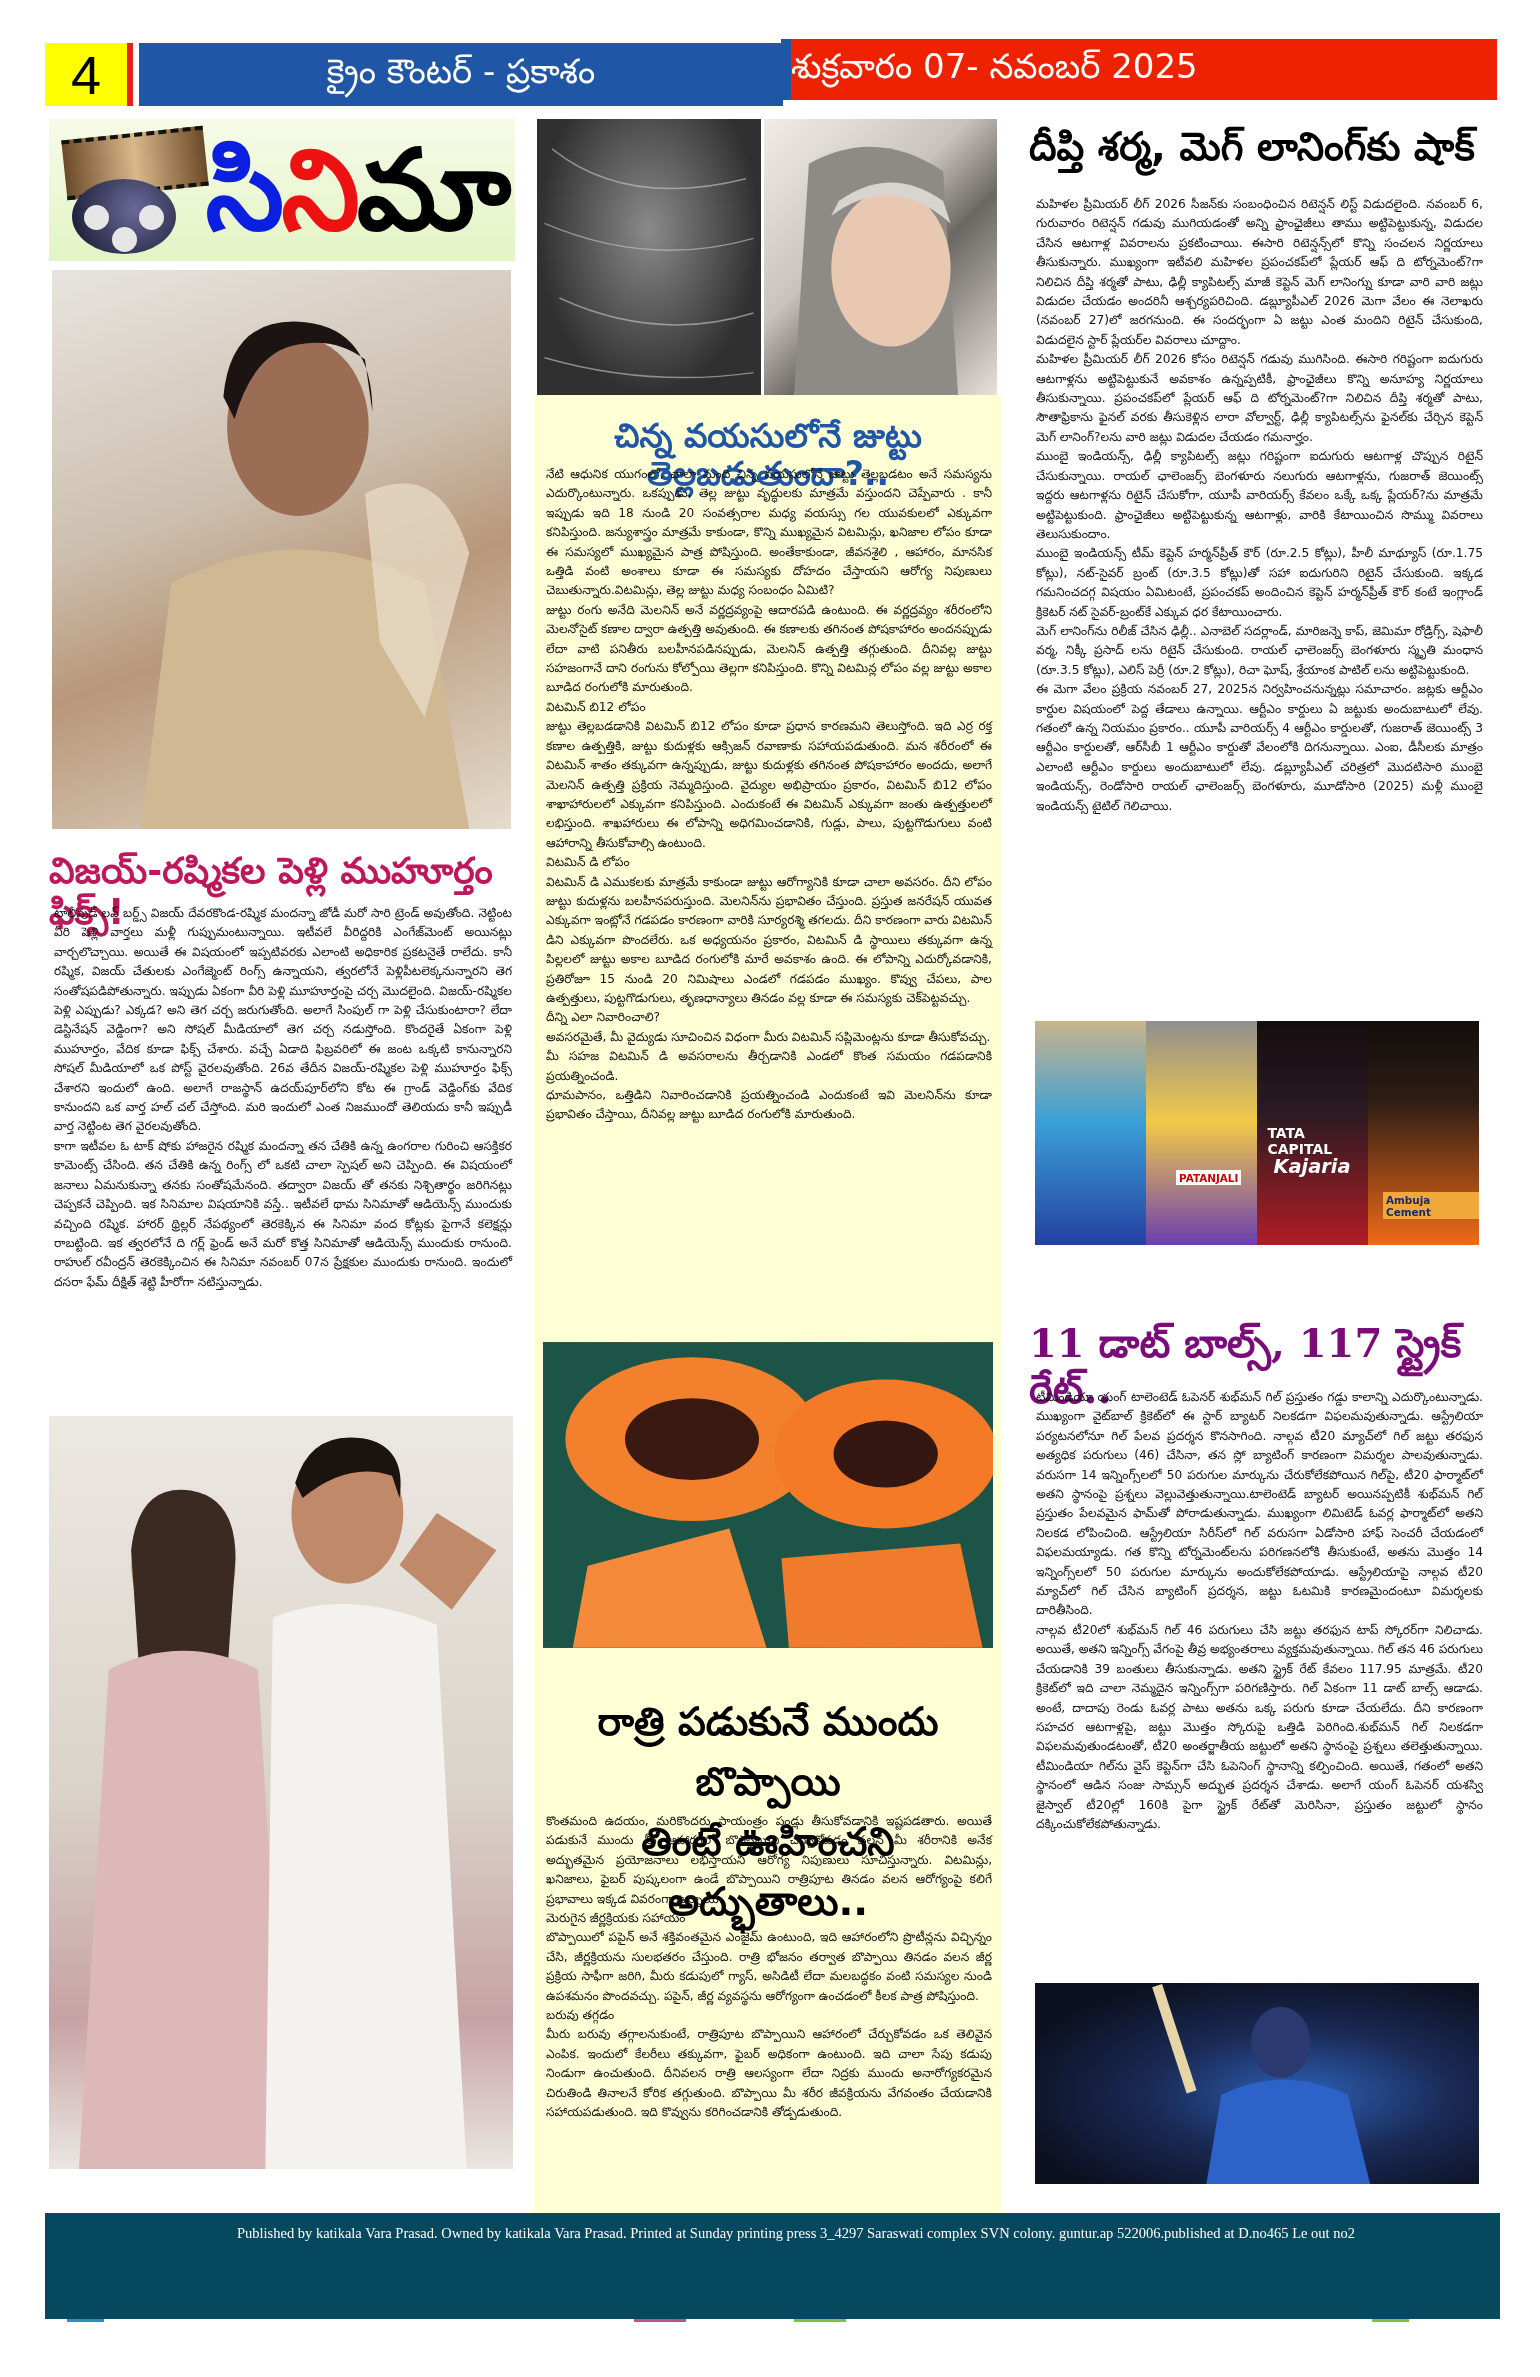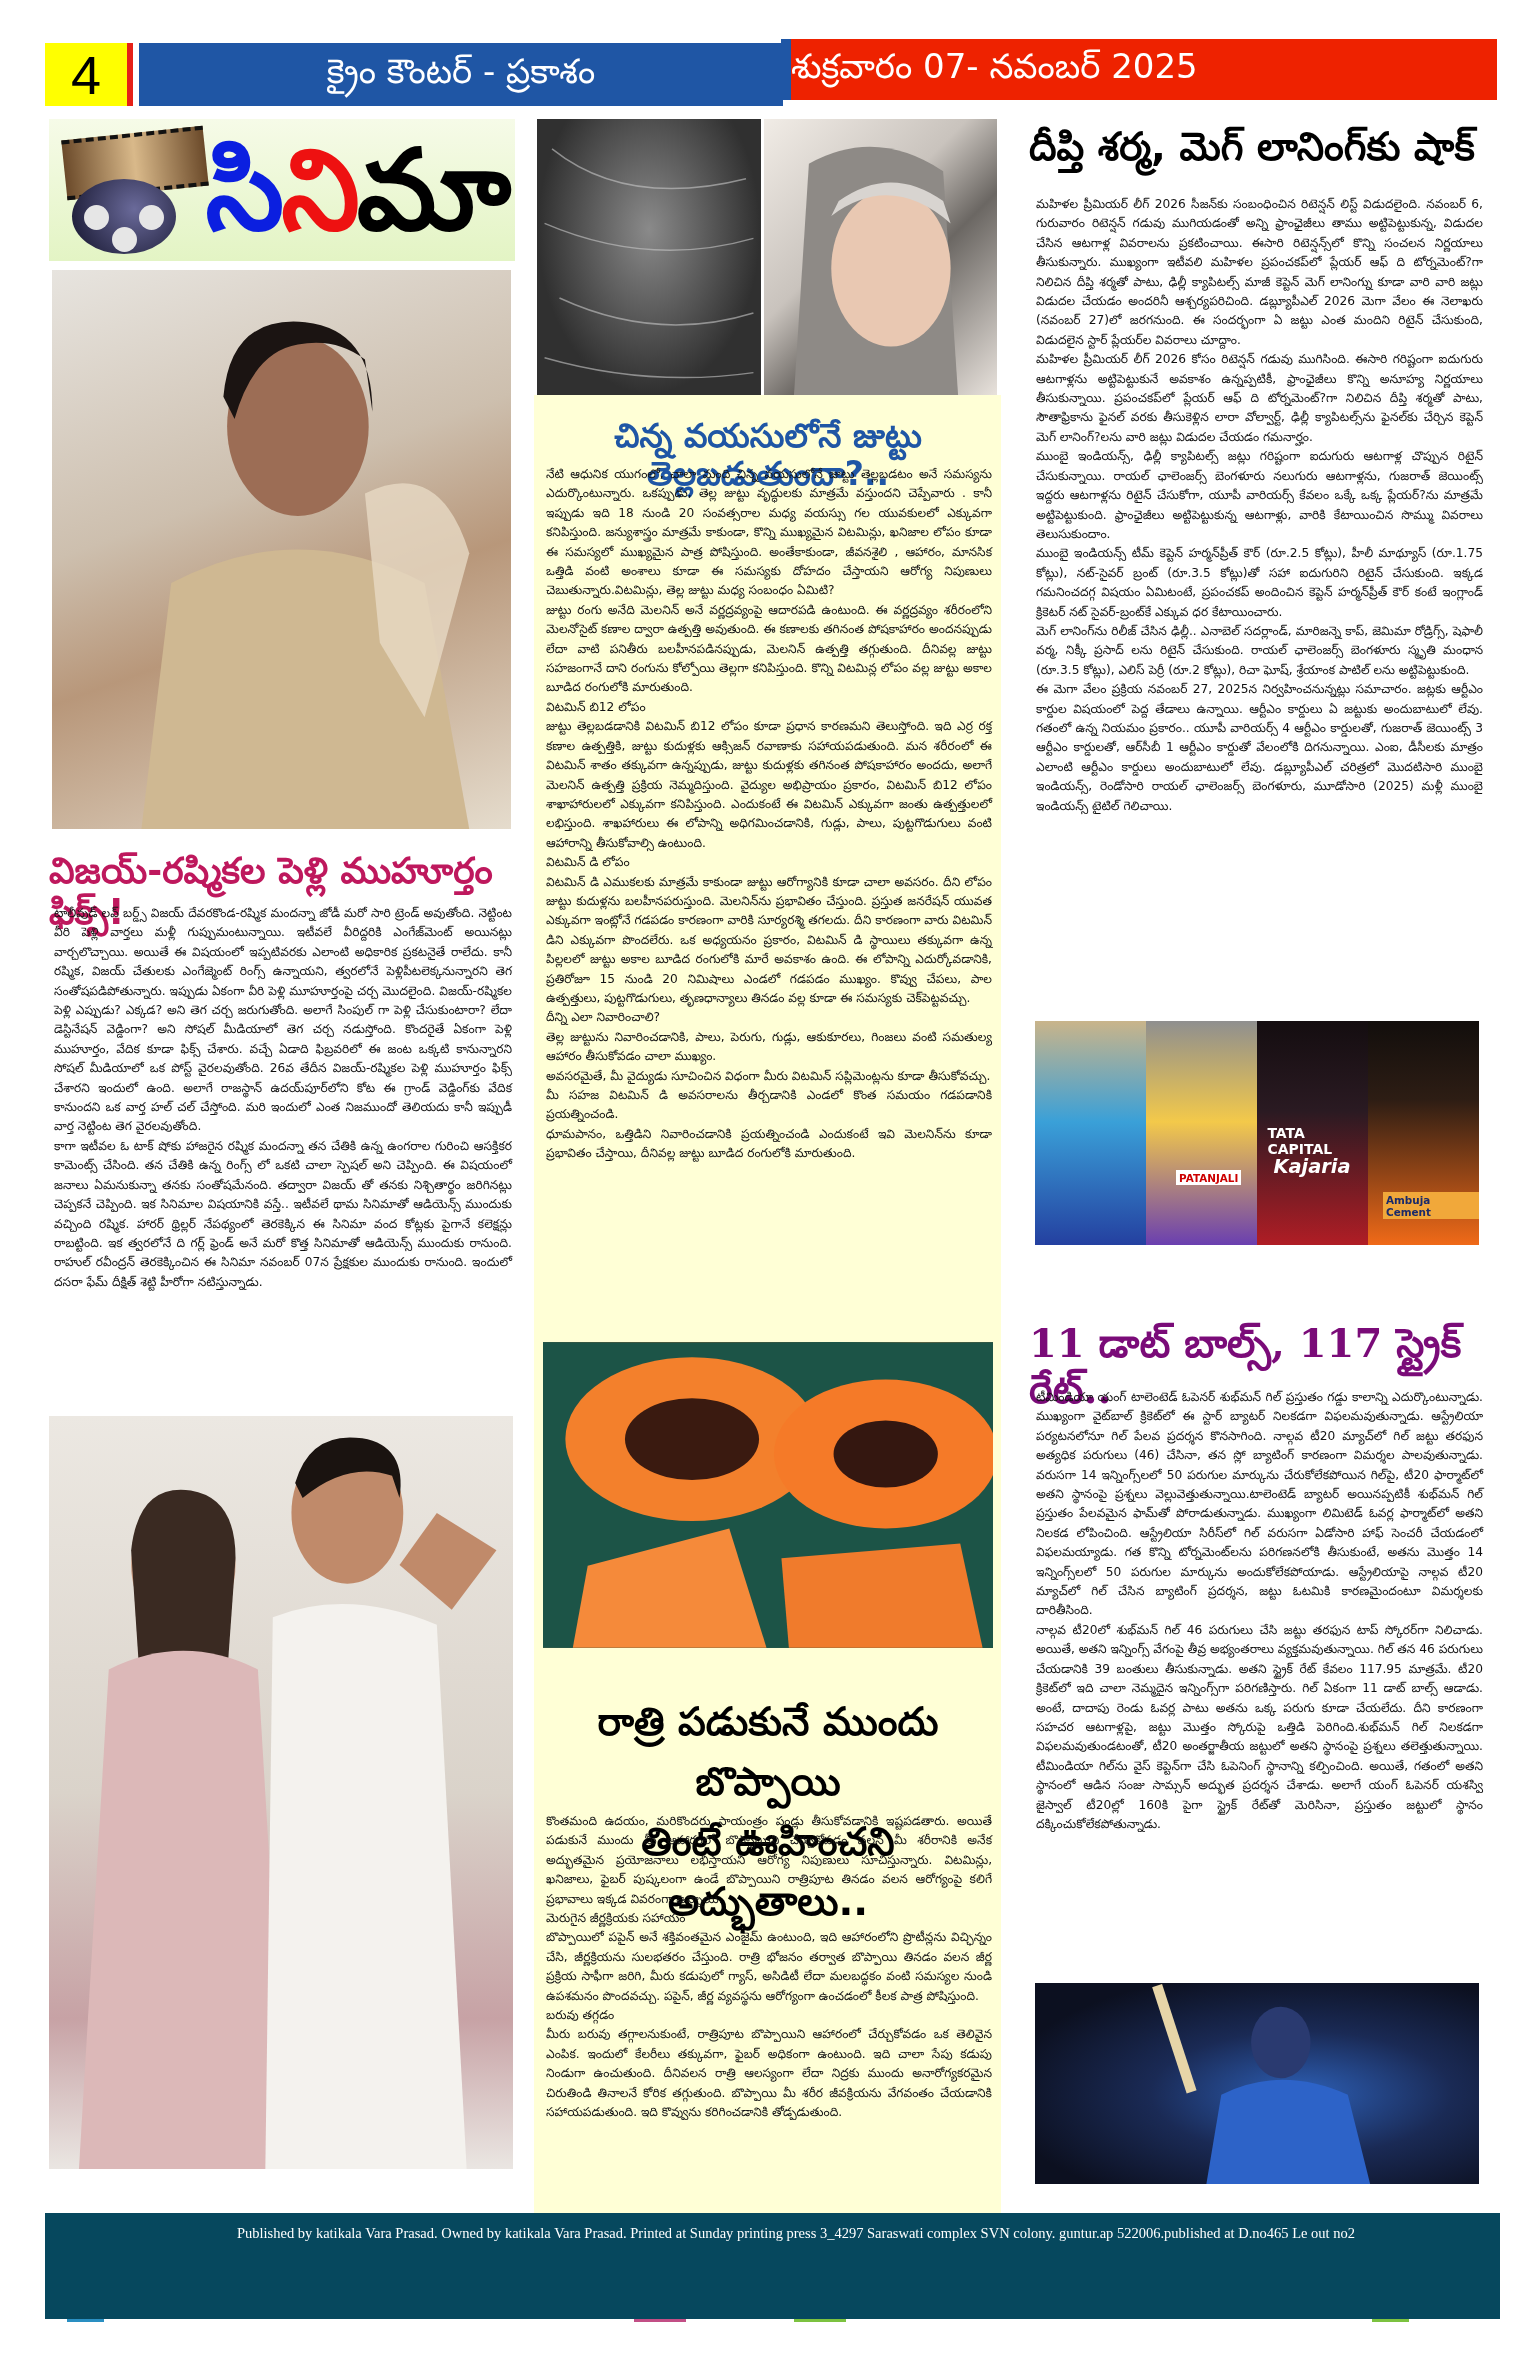--- a/index.html
+++ b/index.html
@@ -121,21 +121,20 @@
 <div id="hair-block" class="abs cream"></div>
 <div id="hair-head" class="abs headline">చిన్న వయసులోనే జుట్టు తెల్లబడుతుందా?..</div>
 <div id="hair-body" class="abs body">
   <p>నేటి ఆధునిక యుగంలో, చాలా మంది చిన్న వయసులోనే జుట్టు తెల్లబడటం అనే సమస్యను ఎదుర్కొంటున్నారు. ఒకప్పుడు, తెల్ల జుట్టు వృద్ధులకు మాత్రమే వస్తుందని చెప్పేవారు . కానీ ఇప్పుడు ఇది 18 నుండి 20 సంవత్సరాల మధ్య వయస్సు గల యువకులలో ఎక్కువగా కనిపిస్తుంది. జన్యుశాస్త్రం మాత్రమే కాకుండా, కొన్ని ముఖ్యమైన విటమిన్లు, ఖనిజాల లోపం కూడా ఈ సమస్యలో ముఖ్యమైన పాత్ర పోషిస్తుంది. అంతేకాకుండా, జీవనశైలి , ఆహారం, మానసిక ఒత్తిడి వంటి అంశాలు కూడా ఈ సమస్యకు దోహదం చేస్తాయని ఆరోగ్య నిపుణులు చెబుతున్నారు.విటమిన్లు, తెల్ల జుట్టు మధ్య సంబంధం ఏమిటి?</p>
   <p>జుట్టు రంగు అనేది మెలనిన్ అనే వర్ణద్రవ్యంపై ఆదారపడి ఉంటుంది. ఈ వర్ణద్రవ్యం శరీరంలోని మెలనోసైట్ కణాల ద్వారా ఉత్పత్తి అవుతుంది. ఈ కణాలకు తగినంత పోషకాహారం అందనప్పుడు లేదా వాటి పనితీరు బలహీనపడినప్పుడు, మెలనిన్ ఉత్పత్తి తగ్గుతుంది. దీనివల్ల జుట్టు సహజంగానే దాని రంగును కోల్పోయి తెల్లగా కనిపిస్తుంది. కొన్ని విటమిన్ల లోపం వల్ల జుట్టు అకాల బూడిద రంగులోకి మారుతుంది.</p>
   <p class="sub">విటమిన్ బి12 లోపం</p>
   <p>జుట్టు తెల్లబడడానికి విటమిన్ బి12 లోపం కూడా ప్రధాన కారణమని తెలుస్తోంది. ఇది ఎర్ర రక్త కణాల ఉత్పత్తికి, జుట్టు కుదుళ్లకు ఆక్సిజన్ రవాణాకు సహాయపడుతుంది. మన శరీరంలో ఈ విటమిన్ శాతం తక్కువగా ఉన్నప్పుడు, జుట్టు కుదుళ్లకు తగినంత పోషకాహారం అందదు, అలాగే మెలనిన్ ఉత్పత్తి ప్రక్రియ నెమ్మదిస్తుంది. వైద్యుల అభిప్రాయం ప్రకారం, విటమిన్ బి12 లోపం శాఖాహారులలో ఎక్కువగా కనిపిస్తుంది. ఎందుకంటే ఈ విటమిన్ ఎక్కువగా జంతు ఉత్పత్తులలో లభిస్తుంది. శాఖహారులు ఈ లోపాన్ని అధిగమించడానికి, గుడ్లు, పాలు, పుట్టగొడుగులు వంటి ఆహారాన్ని తీసుకోవాల్సి ఉంటుంది.</p>
   <p class="sub">విటమిన్ డి లోపం</p>
   <p>విటమిన్ డి ఎముకలకు మాత్రమే కాకుండా జుట్టు ఆరోగ్యానికి కూడా చాలా అవసరం. దీని లోపం జుట్టు కుదుళ్లను బలహీనపరుస్తుంది. మెలనిన్‌ను ప్రభావితం చేస్తుంది. ప్రస్తుత జనరేషన్ యువత ఎక్కువగా ఇంట్లోనే గడపడం కారణంగా వారికి సూర్యరశ్మి తగలదు. దీని కారణంగా వారు విటమిన్ డిని ఎక్కువగా పొందలేరు. ఒక అధ్యయనం ప్రకారం, విటమిన్ డి స్థాయిలు తక్కువగా ఉన్న పిల్లలలో జుట్టు అకాల బూడిద రంగులోకి మారే అవకాశం ఉంది. ఈ లోపాన్ని ఎదుర్కోవడానికి, ప్రతిరోజూ 15 నుండి 20 నిమిషాలు ఎండలో గడపడం ముఖ్యం. కొవ్వు చేపలు, పాల ఉత్పత్తులు, పుట్టగొడుగులు, తృణధాన్యాలు తినడం వల్ల కూడా ఈ సమస్యకు చెక్‌పెట్టవచ్చు.</p>
   <p class="sub">దీన్ని ఎలా నివారించాలి?</p>
-  <p>తెల్ల జుట్టును నివారించడానికి, పాలు, పెరుగు, గుడ్లు, ఆకుకూరలు, గింజలు వంటి సమతుల్య ఆహారం తీసుకోవడం చాలా ముఖ్యం.</p>
   <p>అవసరమైతే, మీ వైద్యుడు సూచించిన విధంగా మీరు విటమిన్ సప్లిమెంట్లను కూడా తీసుకోవచ్చు.</p>
   <p>మీ సహజ విటమిన్ డి అవసరాలను తీర్చడానికి ఎండలో కొంత సమయం గడపడానికి ప్రయత్నించండి.</p>
   <p>ధూమపానం, ఒత్తిడిని నివారించడానికి ప్రయత్నించండి ఎందుకంటే ఇవి మెలనిన్‌ను కూడా ప్రభావితం చేస్తాయి, దీనివల్ల జుట్టు బూడిద రంగులోకి మారుతుంది.</p>
 </div>
 
 <div id="papaya-block" class="abs cream"></div>
 <div id="photo-papaya" class="abs photo">
   <svg width="450" height="306" viewBox="0 0 604 410">
     <rect width="604" height="410" fill="#1c5447"></rect>
     <ellipse cx="200" cy="130" rx="170" ry="110" fill="#f3802c"></ellipse>

